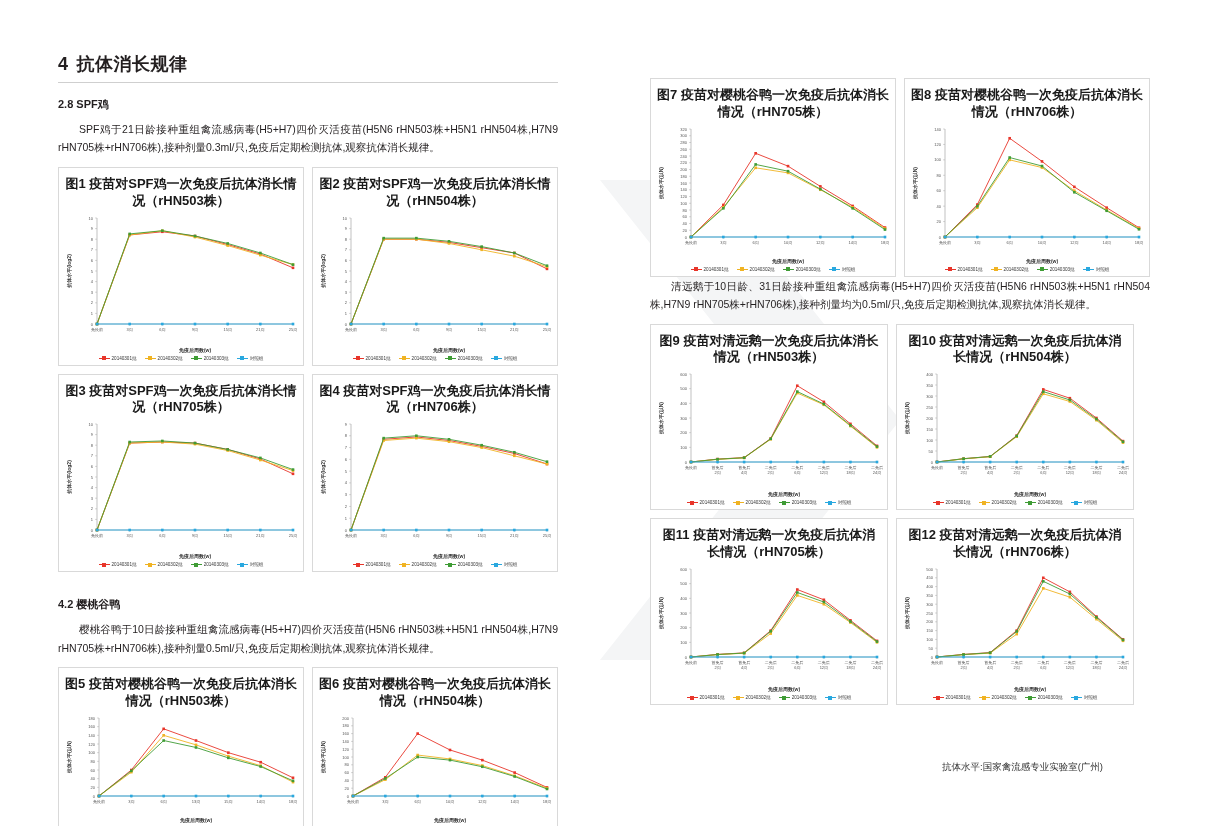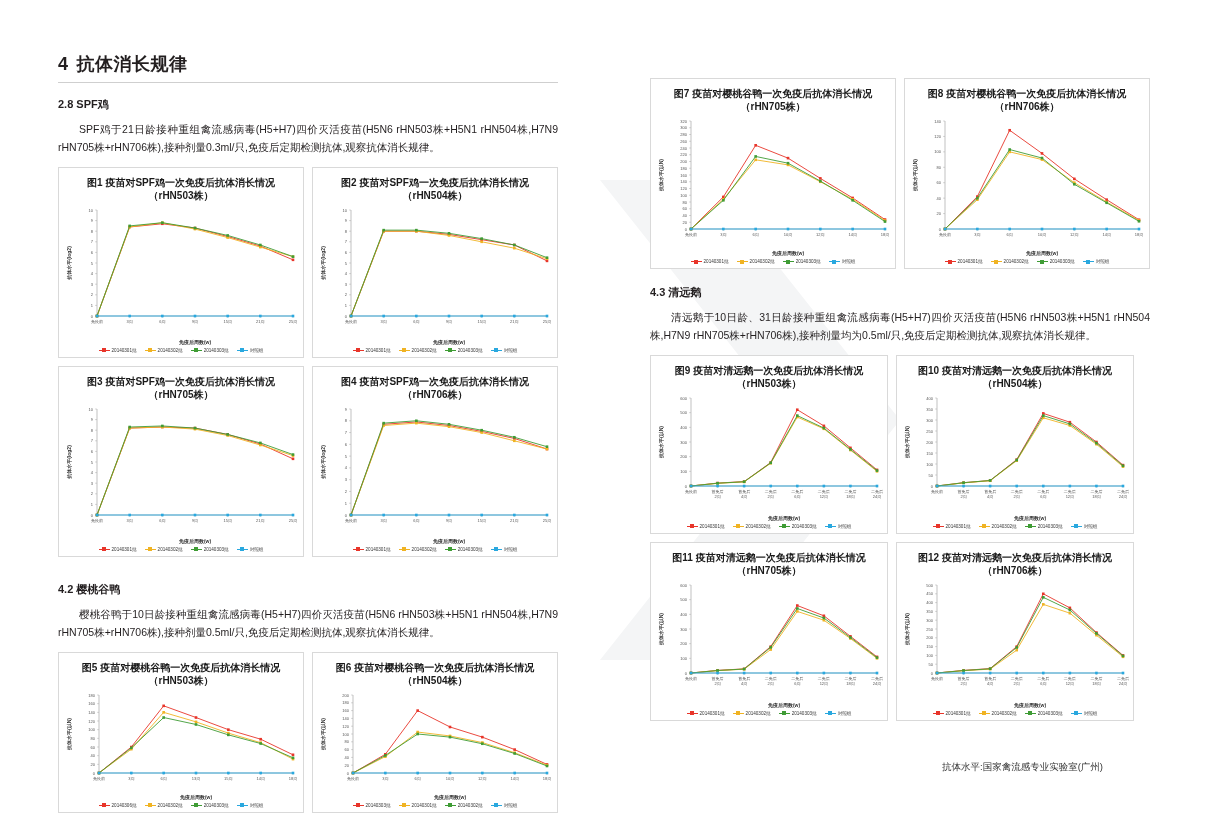--- a/index.html
+++ b/index.html
@@ -49,21 +49,21 @@
   
   .chart-grid { display:flex; flex-wrap:wrap; gap:8px; }
   .chart-card {
     border:1px solid #d9d9d9;
     background:#fff;
     padding:6px 6px 4px 6px;
     position:relative;
   }
   .chart-title {
     text-align:center;
-    font-size:10px;
+    font-size:13px;
     font-weight:bold;
     margin:2px 0 2px 0;
     color:#1a1a1a;
     line-height:1.3;
   }
   .chart-body { position:relative; }
   .chart-body svg { display:block; }
   .legend {
     display:flex; justify-content:center; gap:8px; flex-wrap:wrap;
     margin-top:2px;
@@ -976,21 +976,20 @@
               <span class="legend-mark">
                 <i style="background: rgb(41, 168, 223);"></i>
                 <b style="background: rgb(41, 168, 223);"></b>
               </span>
               <span>对照组</span>
             </div>
           </div>
         </div>
       </div>
 
-    <h2 class="sub-title" style="margin-top:16px;">4.3 清远鹅</h2>
     <p class="para">清远鹅于10日龄、31日龄接种重组禽流感病毒(H5+H7)四价灭活疫苗(H5N6 rHN503株+H5N1 rHN504株,H7N9 rHN705株+rHN706株),接种剂量均为0.5ml/只,免疫后定期检测抗体,观察抗体消长规律。</p>
 
     <div class="chart-grid" id="grid-goose">
         <div class="chart-card" style="width: 238px;">
           <div class="chart-title">图9 疫苗对清远鹅一次免疫后抗体消长情况（rHN503株）</div>
           <div class="chart-body">
             <svg width="226" height="130" viewBox="0 0 226 130">
               <line x1="32" x2="34" y1="94" y2="94" stroke="#b0b0b0" stroke-width="0.5"></line>
               <text x="30" y="95.6" text-anchor="end" font-size="4" fill="#555" font-family="&quot;Liberation Sans&quot;, sans-serif">0</text>
               <line x1="32" x2="34" y1="79.33333333333333" y2="79.33333333333333" stroke="#b0b0b0" stroke-width="0.5"></line>

